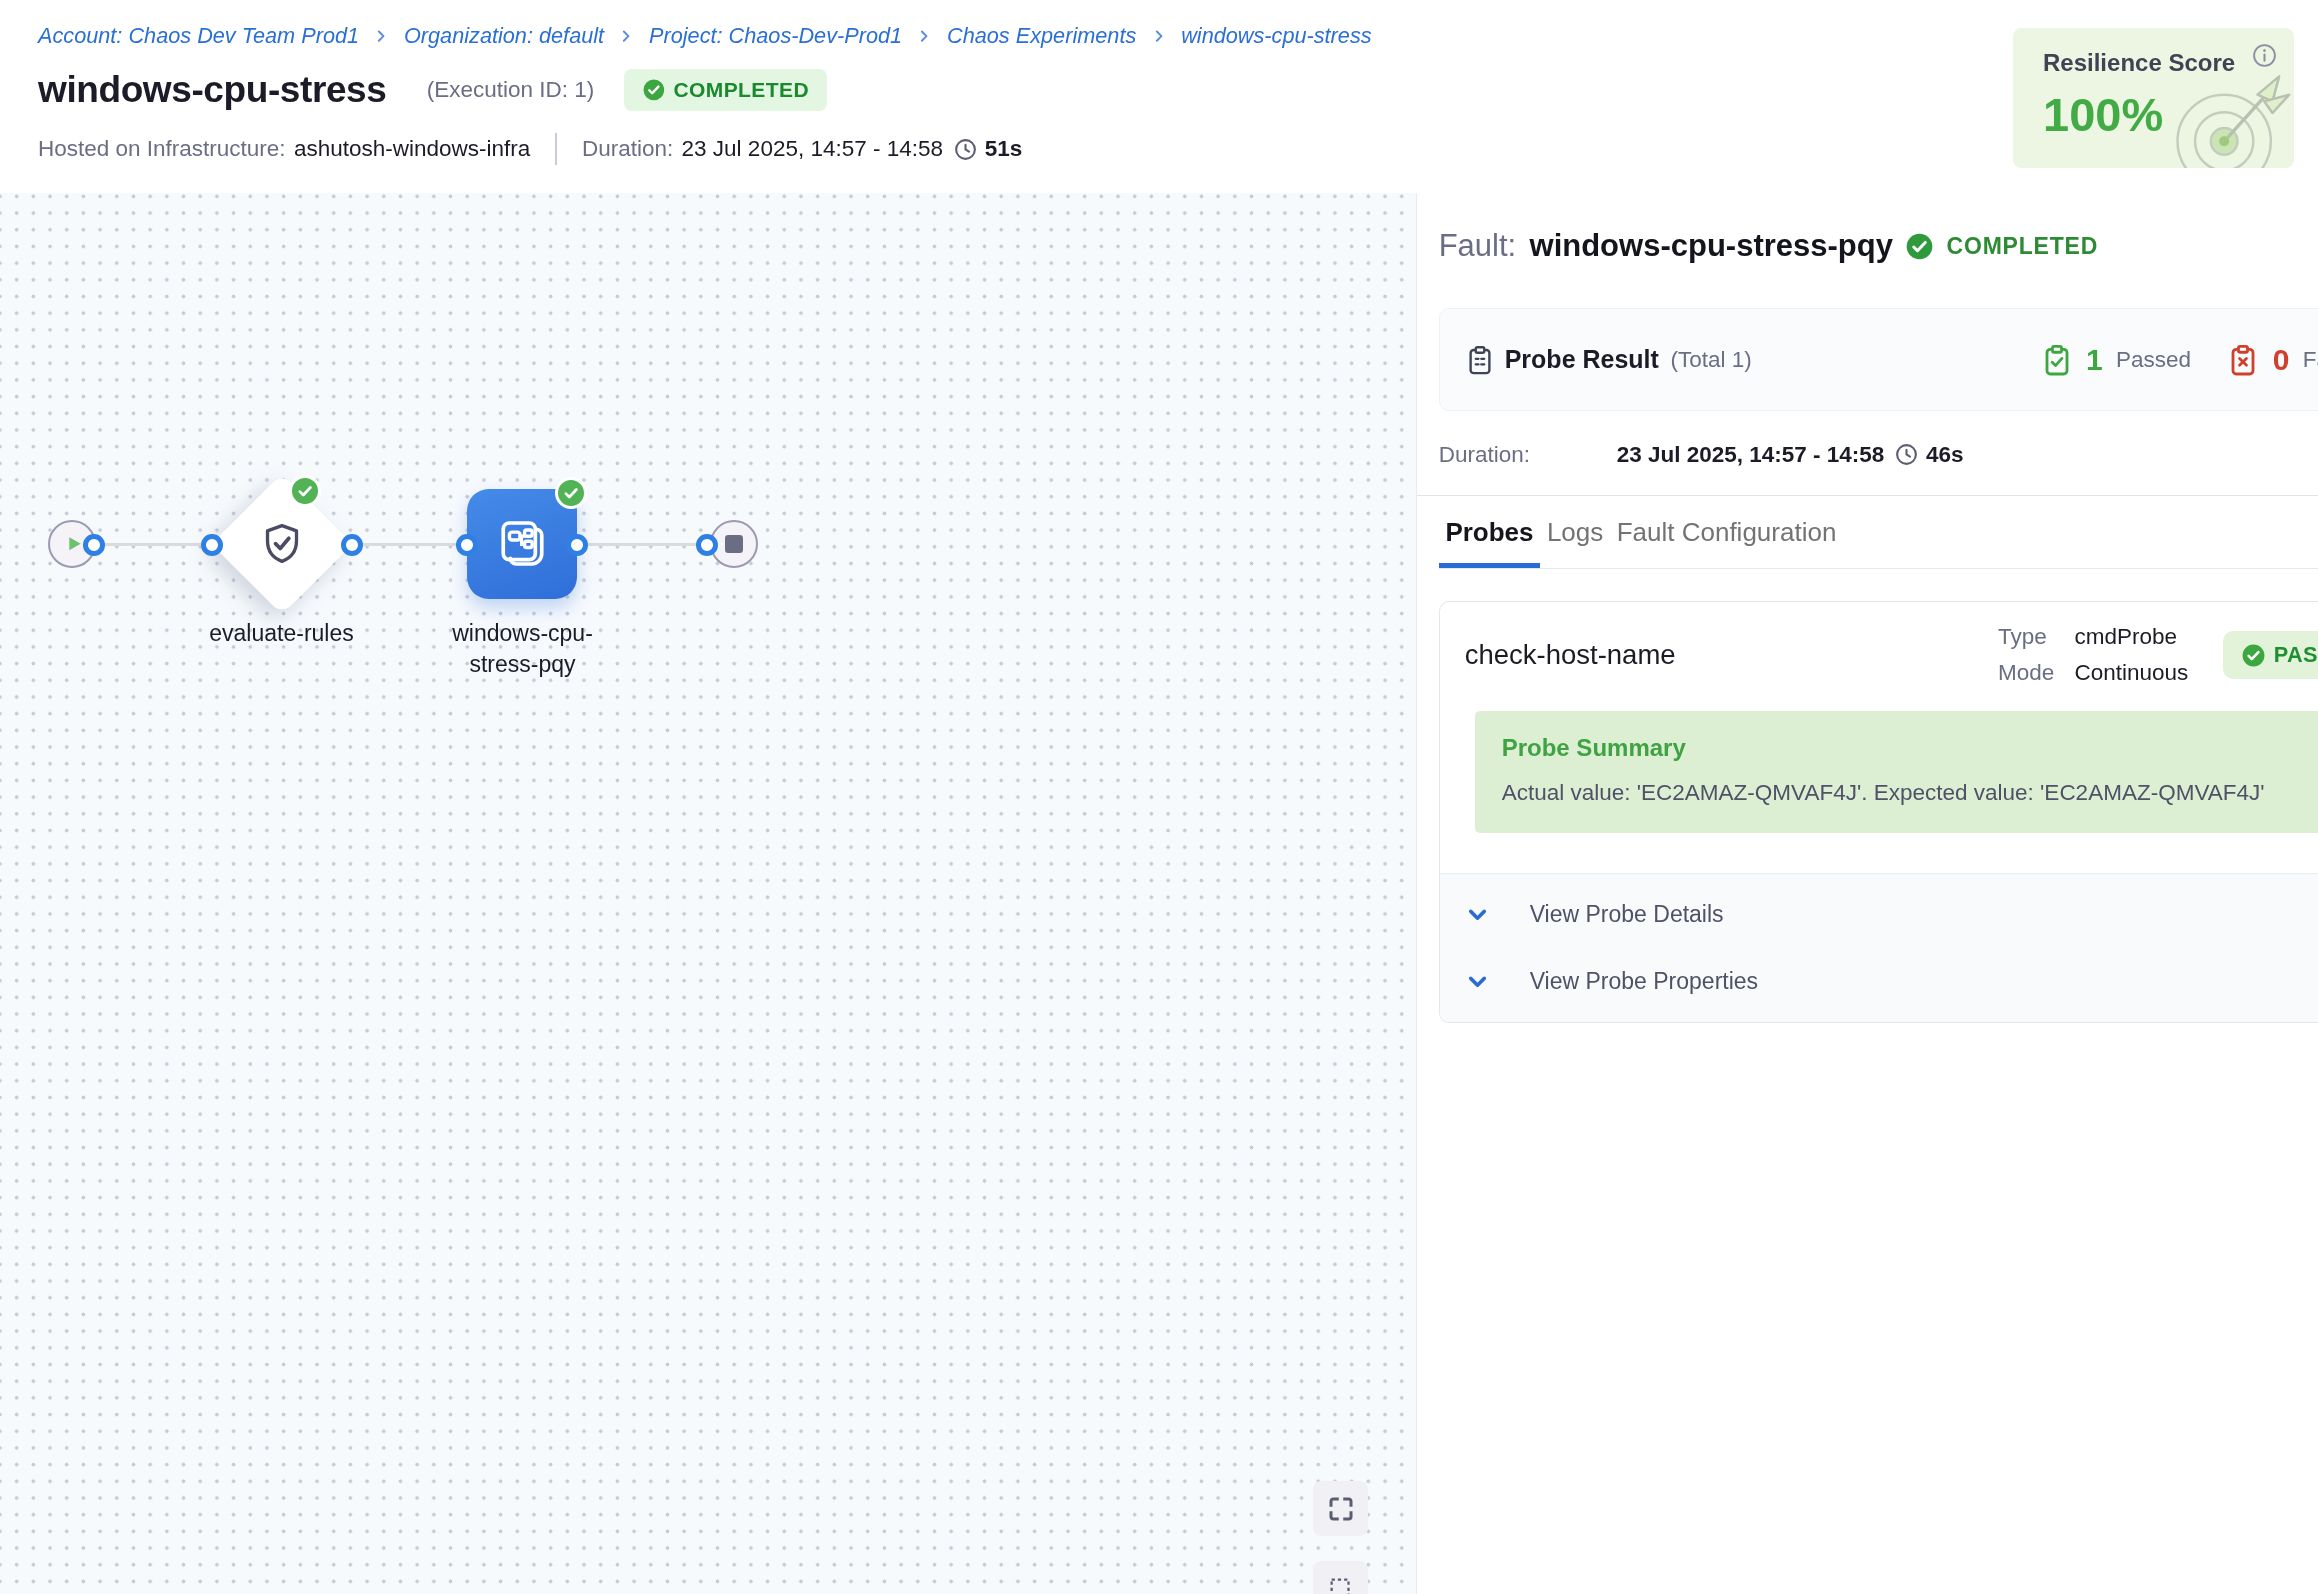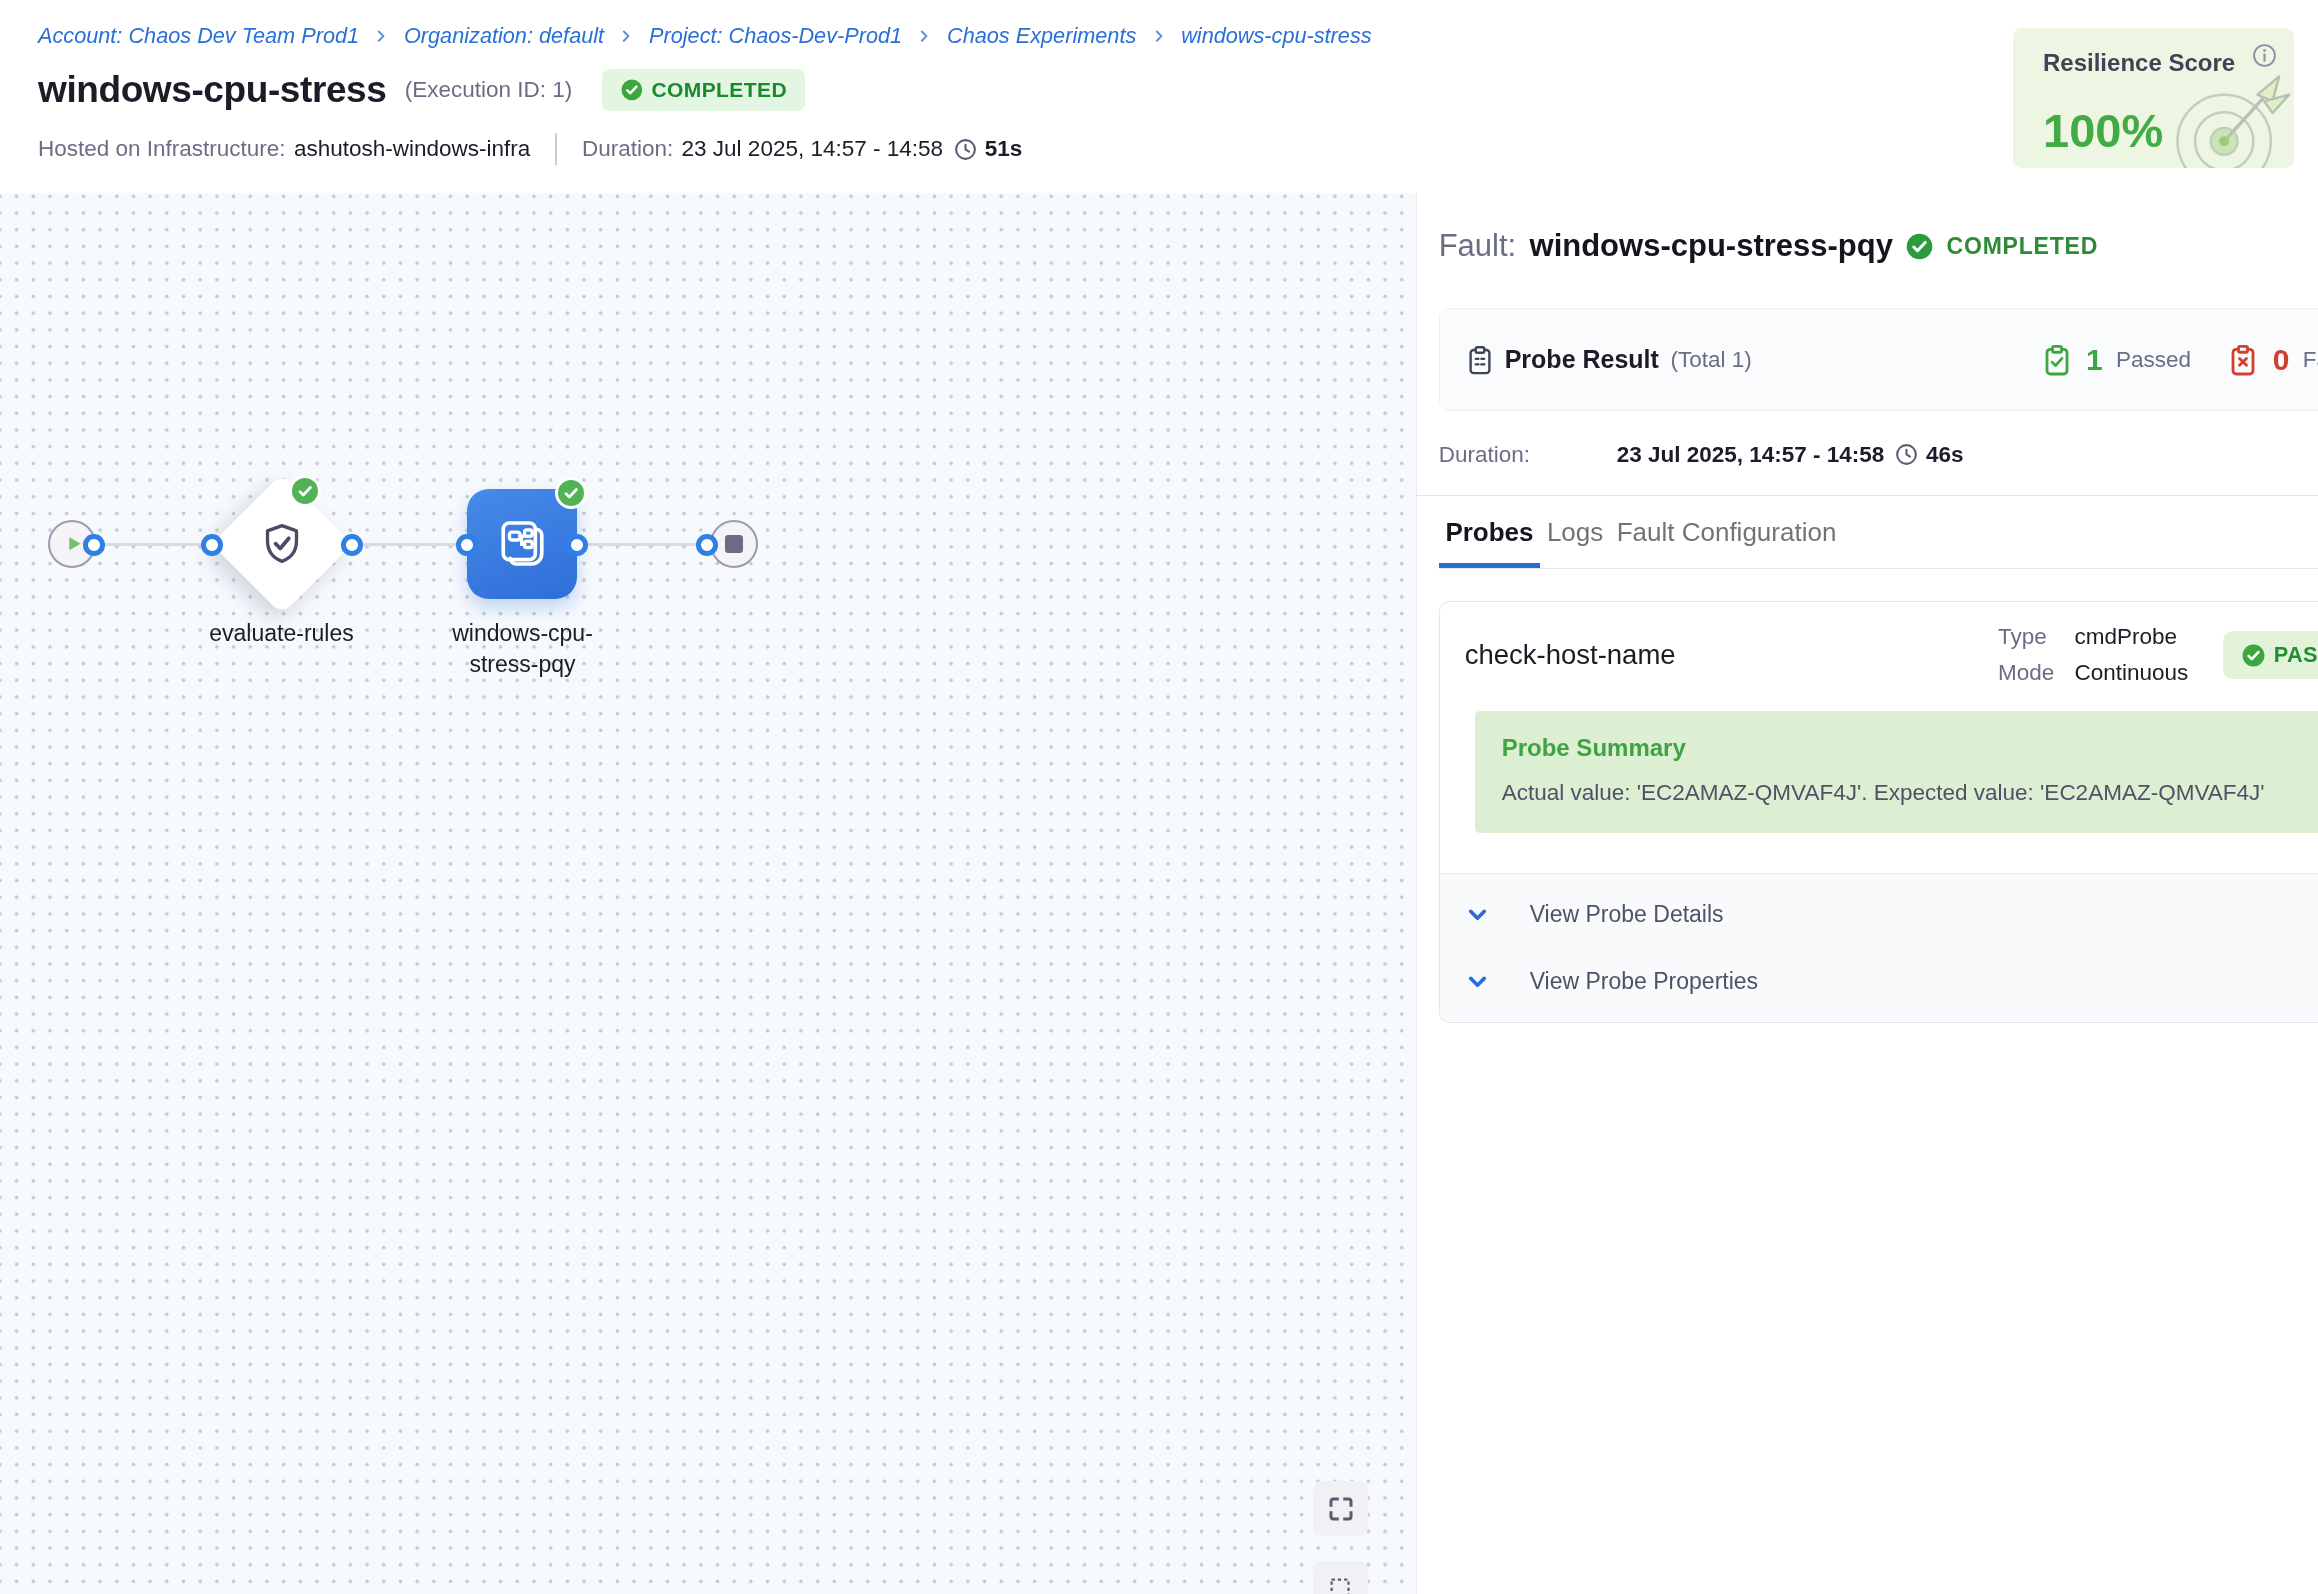--- a/index.html
+++ b/index.html
@@ -9,38 +9,38 @@
     font-family:"Liberation Sans", sans-serif; color:#1C1C28;
     position:relative;
   }
   
   .app-header { height:193px; background:#fff; position:relative; padding-left:38px; }
   .breadcrumb { display:flex; align-items:center; gap:13.3px; padding-top:23px; font-size:21.7px; color:#2A6FD6; }
   .crumb { cursor:pointer; white-space:nowrap;font-style:italic; }
   .crumb-sep { width:18.3px; height:18.3px; flex:0 0 auto; color:#5C8EDC; }
   .title-row { display:flex; align-items:center; gap:18.3px; margin-top:20px; }
   .page-title { font-size:37px; font-weight:700; letter-spacing:-0.4px; color:#1C1C28; }
-  .exec-id { font-size:22.5px; color:#6B6D85; }
+  .exec-id { font-size:22.5px; color:#6B6D85;margin-left:22px; }
   .status-badge {
     display:inline-flex; align-items:center; gap:9.2px; margin-left:11.7px;
     background:#E3F6E2; color:#1B8A2E; font-weight:700; font-size:21px;
     letter-spacing:0.4px; padding:9.2px 18.3px; border-radius:7.5px;
   }
   .meta-row { display:flex; align-items:center; margin-top:21.7px; font-size:22.5px; color:#6B6D85; }
   .meta-value { color:#1C1C28; font-weight:500; margin-left:8.3px; }
   .meta-sep { width:1.7px; height:32px; background:#C9CCD6; margin:0 25px; }
   .clock-icon { width:25px; height:25px; color:#5A5C72; margin:0 6.7px 0 10px; }
   .seconds { color:#1C1C28; font-weight:600; }
   
   .resilience-card {
     position:absolute; top:27.5px; right:25px; width:281px; height:140px;
     background:#EDF6E3; border-radius:8.3px; padding:21.7px 0 0 30px; overflow:hidden;
   }
   .resilience-label { font-size:24px; font-weight:600; color:#3F4455; }
-  .resilience-value { font-size:47px; font-weight:700; color:#42AB45; margin-top:26px; }
+  .resilience-value { font-size:47px; font-weight:700; color:#42AB45; margin-top:10px; }
   .resilience-info { position:absolute; top:15px; right:16.7px; width:25px; height:25px; color:#8C8EA3; }
   .resilience-art { position:absolute; right:-11.7px; bottom:-15px; width:142px; height:125px; }
   
   .main { display:flex; height:1401px; }
   
   .canvas {
     position:relative; width:1416px; flex:0 0 auto; overflow:hidden;
     background-color:#F7FAFD;
     background-image:radial-gradient(circle, #C6CBD4 1.7px, transparent 2.2px);
     background-size:16.7px 16.7px; background-position:8.3px 11.7px;

